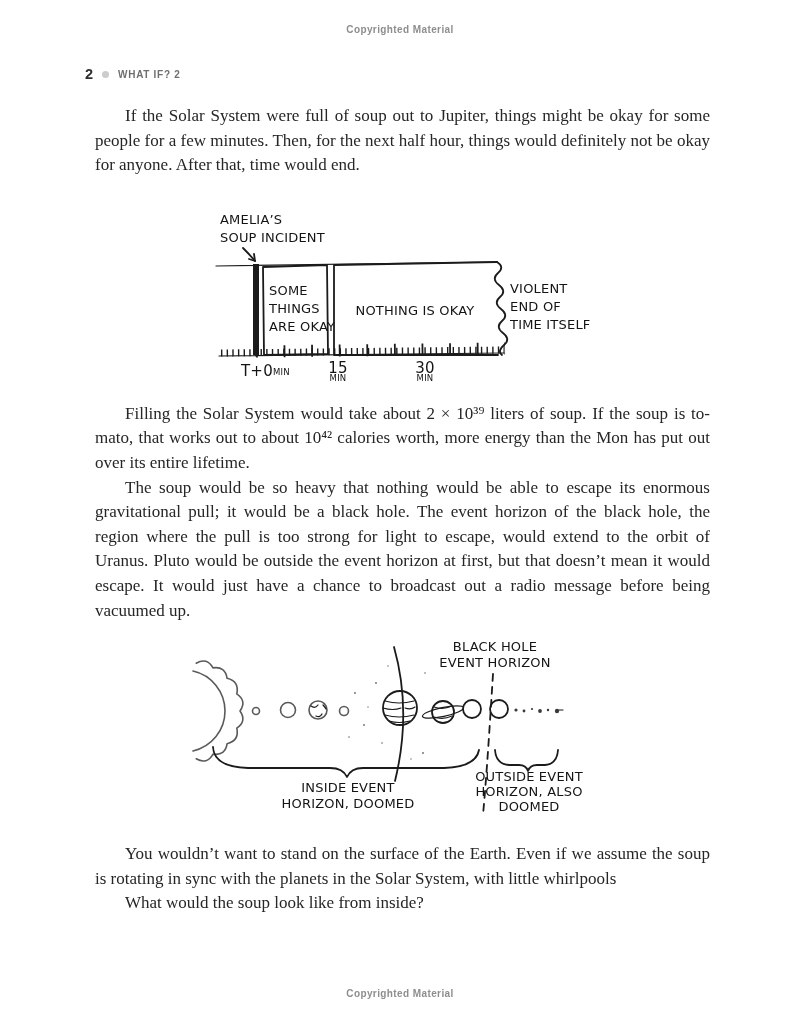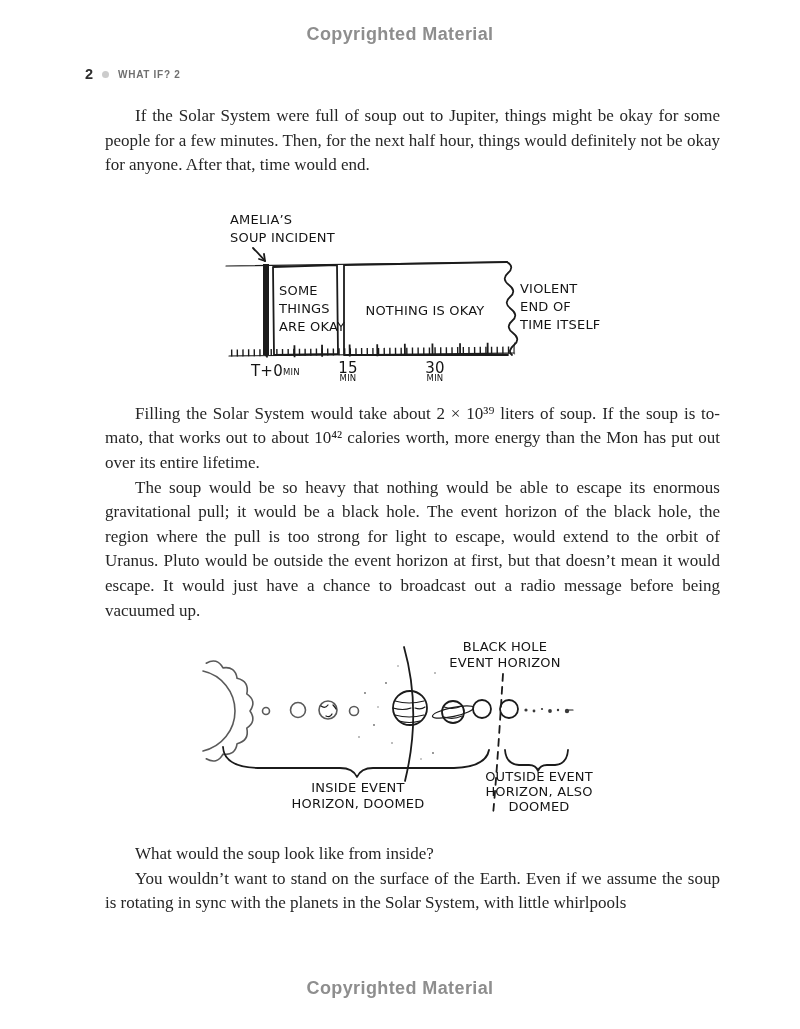--- a/index.html
+++ b/index.html
@@ -3,33 +3,33 @@
 <meta charset="utf-8">
 <style>
   html,body { margin:0; padding:0; background:#ffffff; }
   .page {
     position:relative; width:800px; height:1029px; background:#ffffff;
     font-family:"Liberation Serif", serif; color:#262626; overflow:hidden;
   }
   .copyright {
     position:absolute; left:0; right:0; text-align:center;
     font-family:"Liberation Sans", sans-serif; font-weight:bold;
-    font-size:18px; color:#8e8e8e; letter-spacing:0.4px;
+    font-size:10px; color:#8e8e8e; letter-spacing:0.4px;
   }
   .copyright.top { top:24px; }
   .copyright.bottom { bottom:30px; }
   .running-head {
     position:absolute; top:66px; left:85px;
     display:flex; align-items:center; gap:9px;
     font-family:"Liberation Sans", sans-serif;
   }
   .page-num { font-weight:bold; font-size:14.5px; color:#2e2e2e; }
   .head-dot { width:7px; height:7px; border-radius:50%; background:#cccccc; }
   .head-title { font-size:10px; font-weight:bold; color:#6f6f6f; letter-spacing:0.7px; }
-  .content { position:absolute; left:95px; top:104px; width:615px;margin-left:10px; }
+  .content { position:absolute; left:95px; top:104px; width:615px; }
   p.body {
     margin:0; font-size:17px; line-height:24.6px;
     text-align:justify; text-indent:30px; hyphens:manual;
     color:#262626;
   }
   .fig { display:block; }
   .fig1 { margin:26px 0 21px 118px; }
   .fig2 { margin:8px 0 16px 97px; }
   .ink  { stroke:#1b1b1b; fill:none; stroke-width:1.8; stroke-linecap:round; stroke-linejoin:round; }
   .ink-thin { stroke:#1b1b1b; fill:none; stroke-width:1.2; stroke-linecap:round; stroke-linejoin:round; }
@@ -160,20 +160,20 @@
       <path class="ink" d="M 21,116 Q 22,136 56,137 L 138,137 Q 151,137 155,146 Q 159,137 171,137 L 252,137 Q 284,136 287,119"></path>
       <text class="comic-text" x="156" y="161" text-anchor="middle">INSIDE EVENT</text>
       <text class="comic-text" x="156" y="177" text-anchor="middle">HORIZON, DOOMED</text>
 
       <path class="ink" d="M 303,119 Q 304,133 317,134 L 327,134 Q 334,134 336,140 Q 338,134 345,134 L 353,134 Q 365,133 366,119"></path>
       <text class="comic-text" x="337" y="150" text-anchor="middle">OUTSIDE EVENT</text>
       <text class="comic-text" x="337" y="165" text-anchor="middle">HORIZON, ALSO</text>
       <text class="comic-text" x="337" y="180" text-anchor="middle">DOOMED</text>
     </svg>
 
+    <p class="body">You wouldn’t want to stand on the surface of the Earth. Even if we assume the soup is rotating in sync with the planets in the Solar System, with little whirlpools</p>
     <p class="body">What would the soup look like from inside?</p>
-    <p class="body">You wouldn’t want to stand on the surface of the Earth. Even if we assume the soup is rotating in sync with the planets in the Solar System, with little whirlpools</p>
 
   </div>
 
   <div class="copyright bottom">Copyrighted Material</div>
 
 </div>
 
 </body></html>

